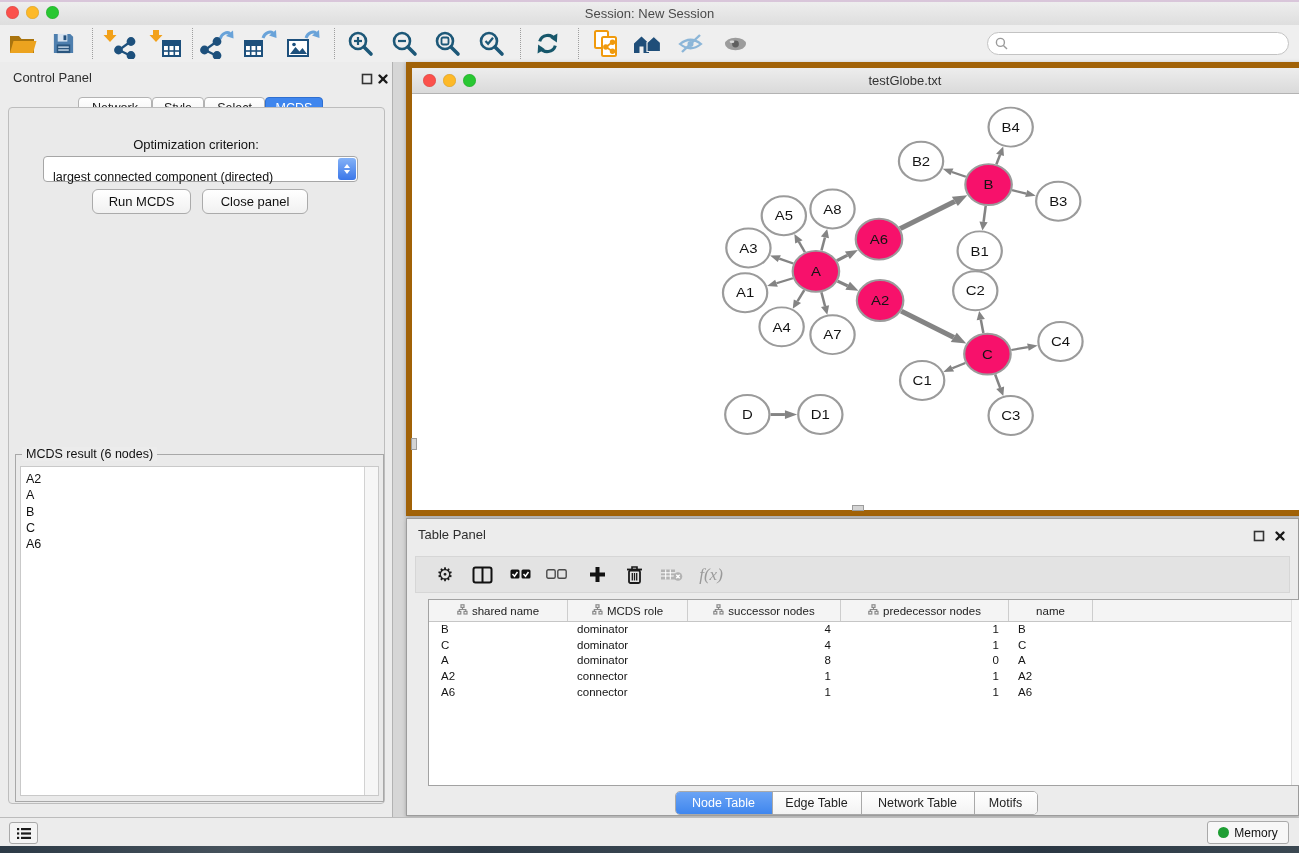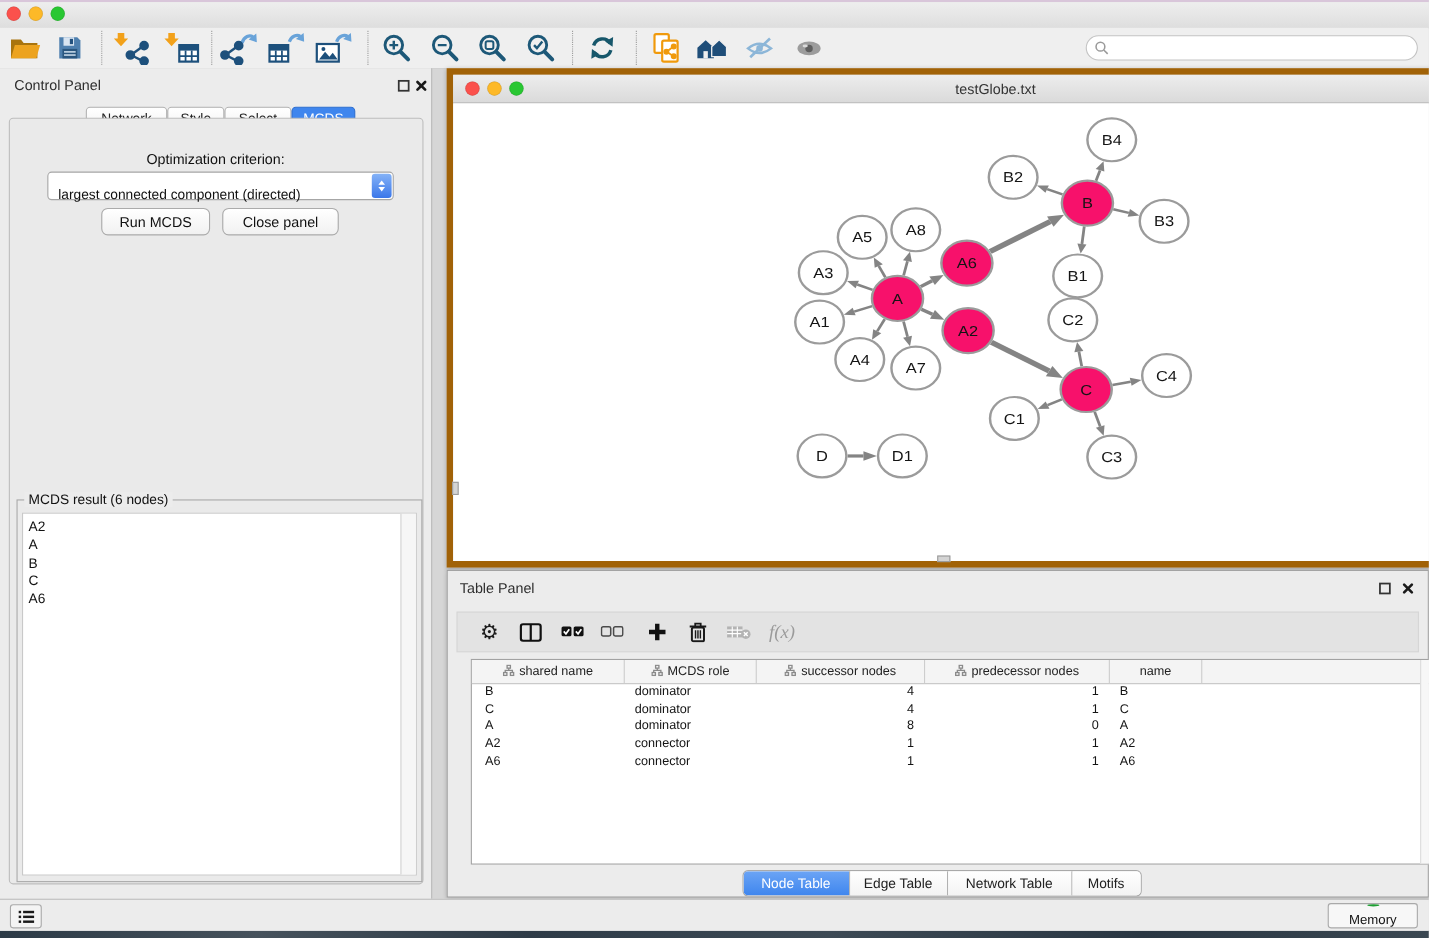--- a/index.html
+++ b/index.html
@@ -83,36 +83,37 @@
   .tp-tabs{position:absolute;top:272px;height:22px;display:flex;border:1px solid #a9a9a9;border-radius:5px;overflow:hidden;background:#fff;}
   .seg{display:flex;align-items:center;justify-content:center;font-size:12.5px;color:#222;border-right:1px solid #a9a9a9;background:linear-gradient(#ffffff,#f3f3f3);}
   .seg:last-child{border-right:none;}
   .seg.active{background:linear-gradient(#6ba4f5,var(--accent));color:#fff;}
 
   
   .statusbar{position:absolute;left:0;right:0;bottom:0;height:28px;background:#ececec;border-top:1px solid #bcbcbc;}
   .sb-left-btn{position:absolute;left:9px;top:4px;width:27px;height:20px;background:#f4f4f4;border:1px solid #a9a9a9;border-radius:3px;
                display:flex;align-items:center;justify-content:center;}
   .memory-btn{position:absolute;right:10px;top:3px;width:80px;height:21px;background:#f7f7f7;border:1px solid #a9a9a9;border-radius:3px;
-              display:flex;align-items:center;justify-content:center;gap:5px;font-size:12px;color:#111;flex-direction:column;}
+              display:flex;align-items:center;justify-content:center;gap:5px;font-size:12px;color:#111;}
   .mem-dot{width:11px;height:11px;border-radius:50%;background:var(--memory);}
 </style>
 </head>
 <body>
 
 <div id="screen">
   <div class="strip-top"></div>
   <div class="strip-bottom"></div>
 
   <div class="app">
 
     <div class="main-titlebar">
       <span class="tl red" style="left:6px"></span>
       <span class="tl yel" style="left:26px"></span>
       <span class="tl grn" style="left:46px"></span>
+      <div class="main-title">Session: New Session</div>
     </div>
 
     <div class="main-toolbar">
       <div class="tb-btn" style="left:4px">
         <svg width="30" height="25" viewBox="0 0 30 25">
           <path d="M2 5 h9 l2.5 3 H26 v14 H2 Z" fill="#a9740e"></path>
           <path d="M5.5 10 h23 l-3.5 12 H2 Z" fill="#eca31f"></path>
         </svg>
       </div>
       <div class="tb-btn" style="left:44px">

